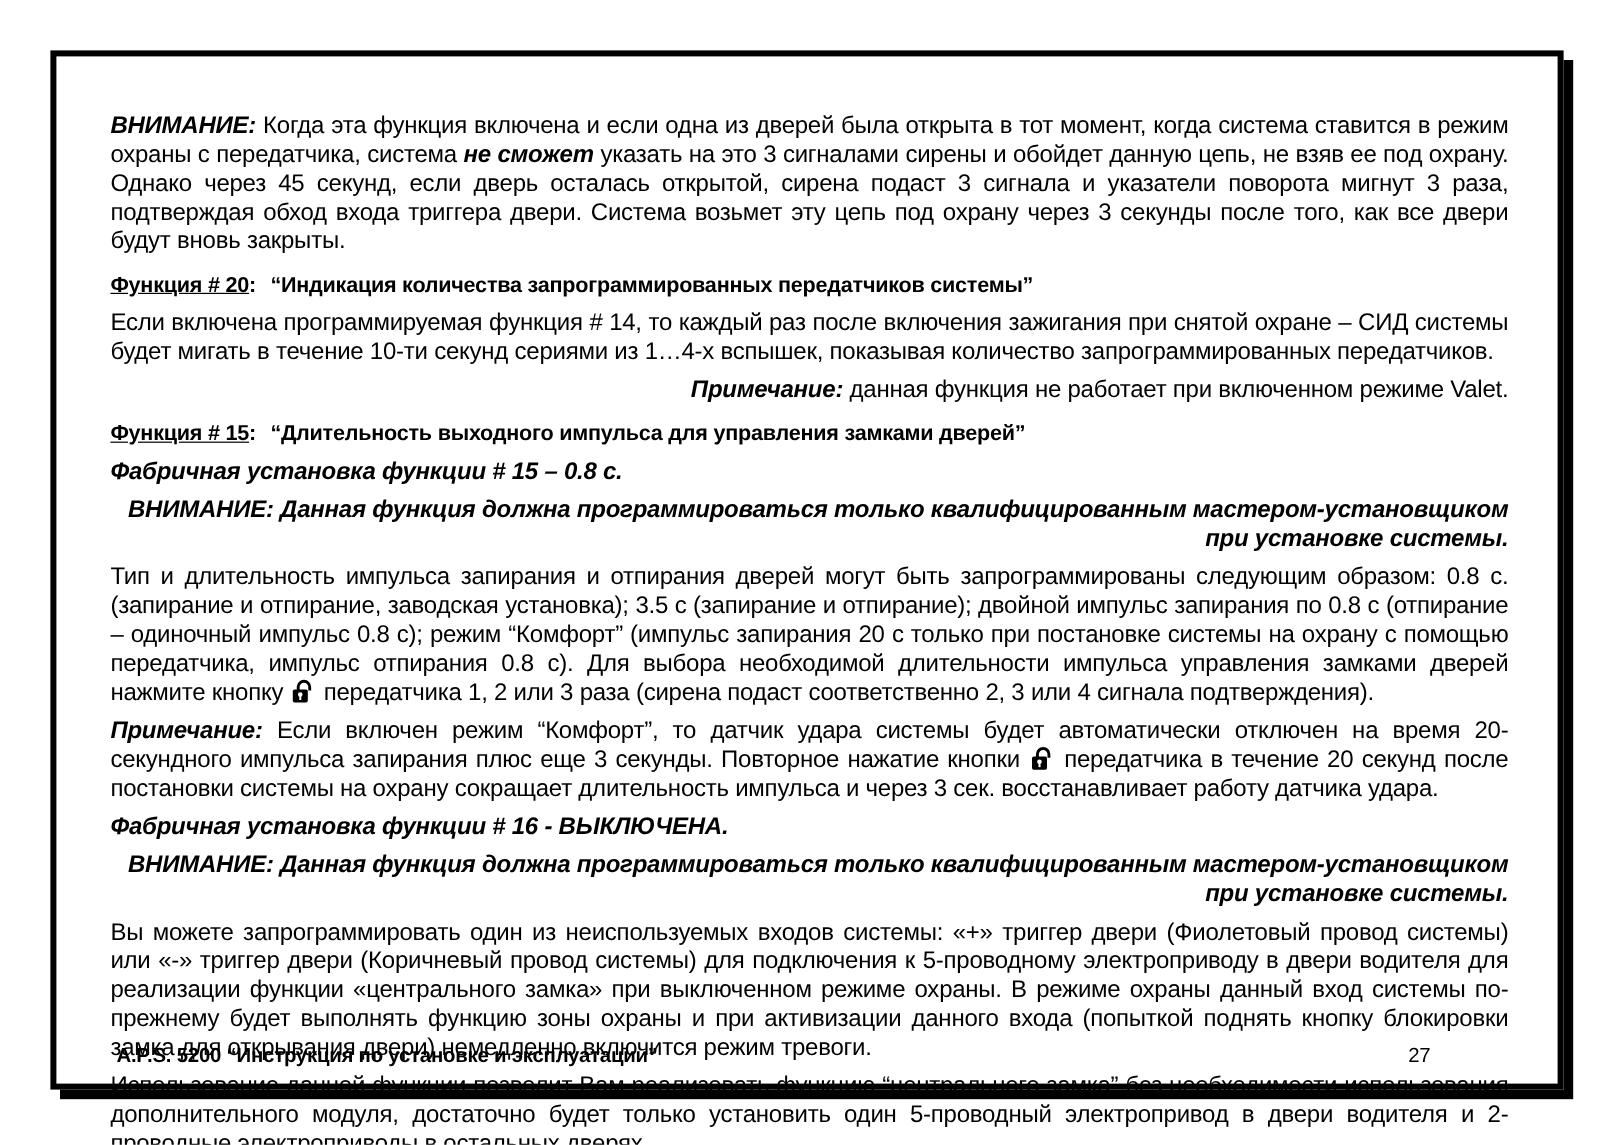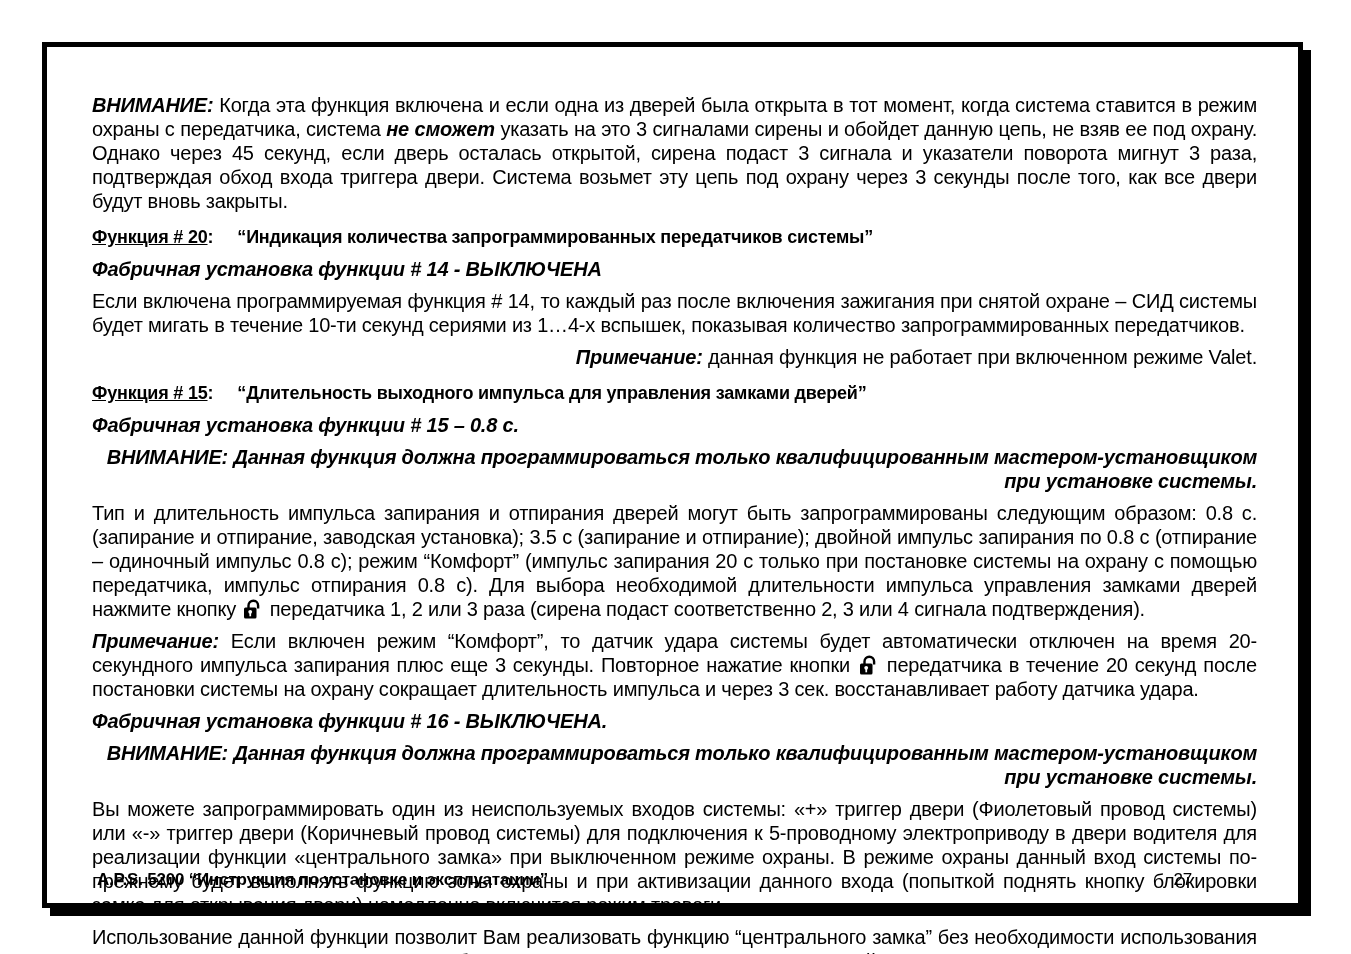--- a/index.html
+++ b/index.html
@@ -41,21 +41,21 @@
   p.no-just { text-align: right; }
   .fn-heading {
     margin: 12px 0 8px 0;
     font-size: 18px;
     letter-spacing: -0.2px;
     line-height: 24px;
     font-weight: bold;
     text-align: left;
   }
   .fn-num { text-decoration: underline; }
-  .fn-title { margin-left: 24px; }
+  .fn-title { margin-left: 12px; }
   .bi { font-weight: bold; font-style: italic; }
   .factory {
     font-weight: bold;
     font-style: italic;
     text-align: left;
   }
   .warning {
     font-weight: bold;
     font-style: italic;
   }
@@ -89,21 +89,20 @@
     <p>
       <span class="bi">ВНИМАНИЕ:</span>
       <span>Когда эта функция включена и если одна из дверей была открыта в тот момент, когда система ставится в режим охраны с передатчика, система</span>
       <span class="bi">не сможет</span>
       <span>указать на это 3 сигналами сирены и обойдет данную цепь, не взяв ее под охрану. Однако через 45 секунд, если дверь осталась открытой, сирена подаст 3 сигнала и указатели поворота мигнут 3 раза, подтверждая обход входа триггера двери. Система возьмет эту цепь под охрану через 3 секунды после того, как все двери будут вновь закрыты.</span>
     </p>
 
     <p class="fn-heading">
       <span class="fn-num">Функция # 20</span><span>:</span><span class="fn-title">“Индикация количества запрограммированных передатчиков системы”</span>
     </p>
-    <p class="factory">Фабричная установка функции # 14 - ВЫКЛЮЧЕНА</p>
     <p>Если включена программируемая функция # 14, то каждый раз после включения зажигания при снятой охране – СИД системы будет мигать в течение 10-ти секунд сериями из 1…4-х вспышек, показывая количество запрограммированных передатчиков.</p>
     <p class="no-just">
       <span class="bi">Примечание:</span>
       <span>данная функция не работает при включенном режиме Valet.</span>
     </p>
 
     <p class="fn-heading">
       <span class="fn-num">Функция # 15</span><span>:</span><span class="fn-title">“Длительность выходного импульса для управления замками дверей”</span>
     </p>
     <p class="factory">Фабричная установка функции # 15 – 0.8 с.</p>

